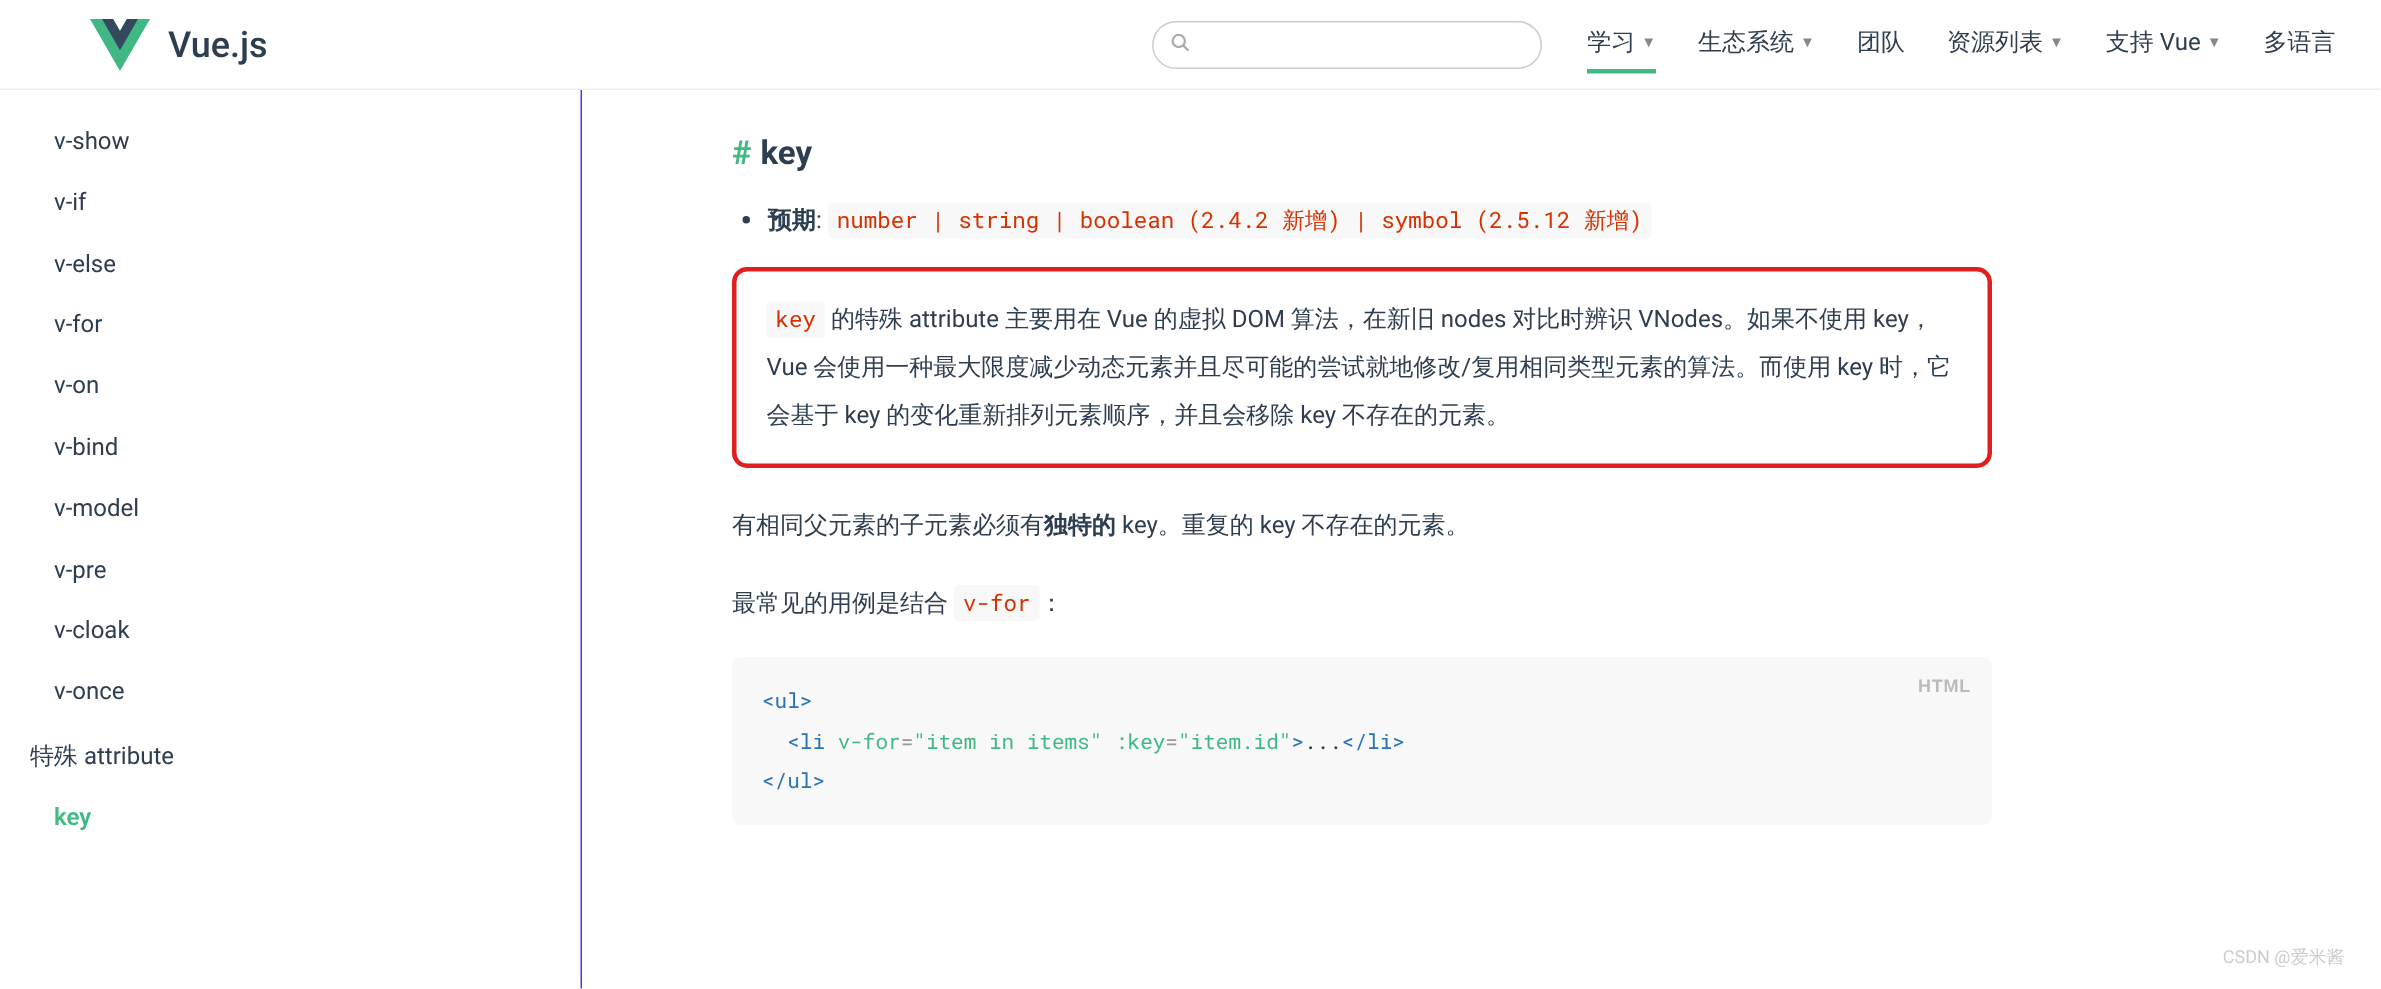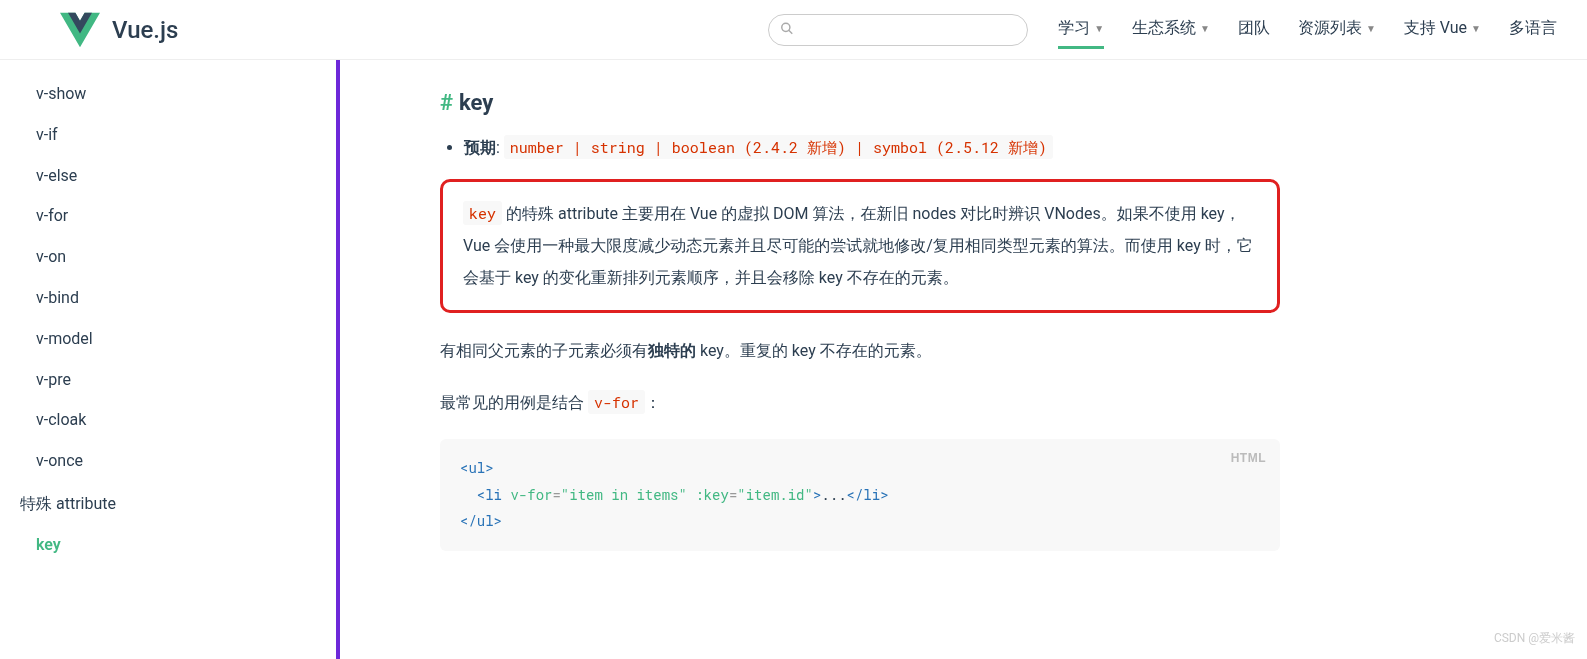--- a/index.html
+++ b/index.html
@@ -70,22 +70,22 @@
     }
     .chevron {
       font-size: 10px;
       color: #888;
     }
     .container {
       display: flex;
       height: calc(100vh - 60px);
     }
     .sidebar {
-      width: 340px;
-      border-right: 4px solid #6d28d9;
+      width: 388px;
+      border-right: 1px solid #6d28d9;
       overflow-y: auto;
       padding: 14px 0;
       position: relative;
     }
     .sidebar::-webkit-scrollbar { width: 8px; }
     .sidebar::-webkit-scrollbar-thumb { background: #ccc; border-radius: 4px; }
     .sidebar-item {
       padding: 6px 0 6px 36px;
       font-size: 16px;
       color: #2c3e50;
@@ -171,21 +171,21 @@
       font-family: -apple-system, sans-serif;
       margin-left: 32px;
     }
     .code-block .tag { color: #2973b7; }
     .code-block .attr { color: #42b883; }
     .code-block .str { color: #42b883; }
     .code-block .punct { color: #999; }
     .code-block .txt { color: #2c3e50; }
     .watermark {
       position: fixed;
-      right: 12px;
+      right: 24px;
       bottom: 12px;
       font-size: 12px;
       color: #ccc;
       pointer-events: none;
     }
   </style>
 </head>
 <body>
 
 <div class="header">

